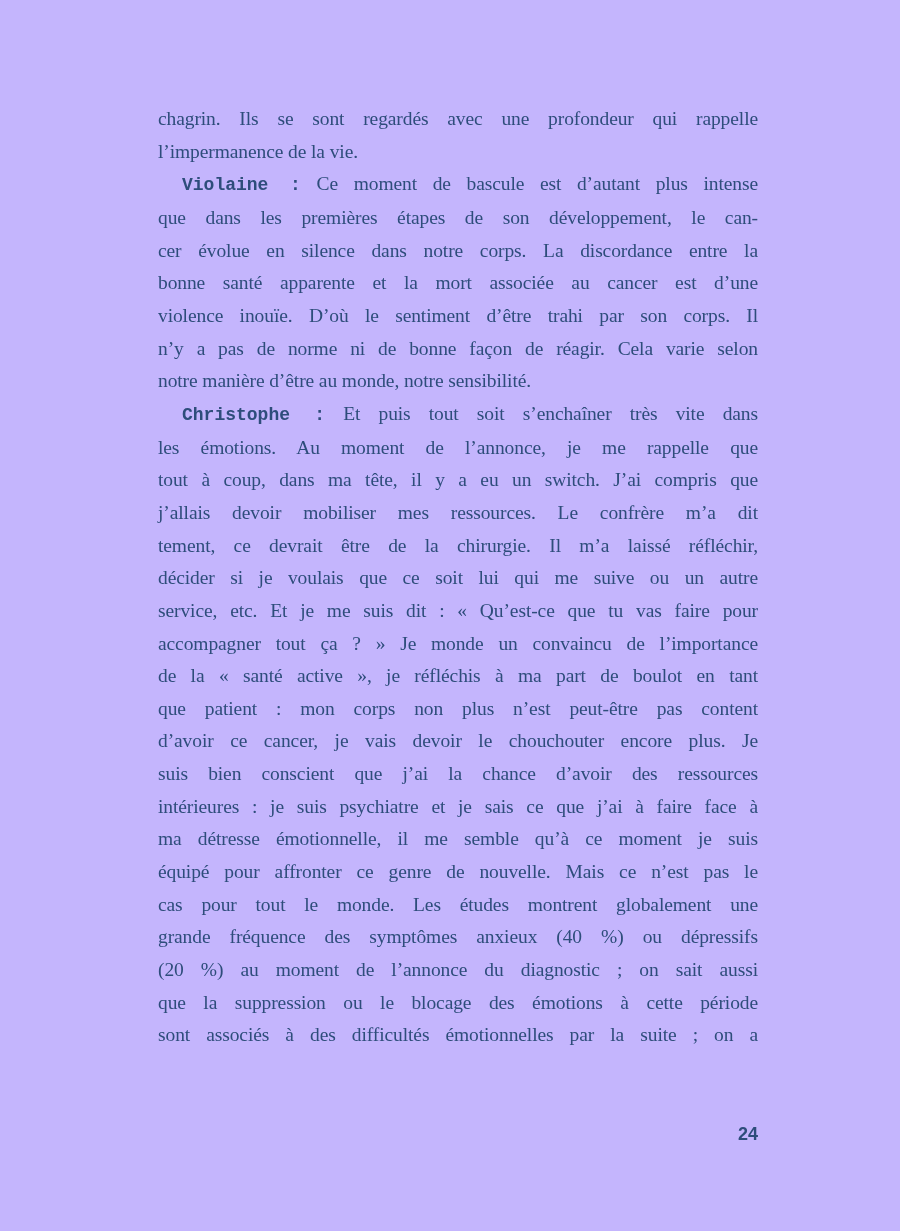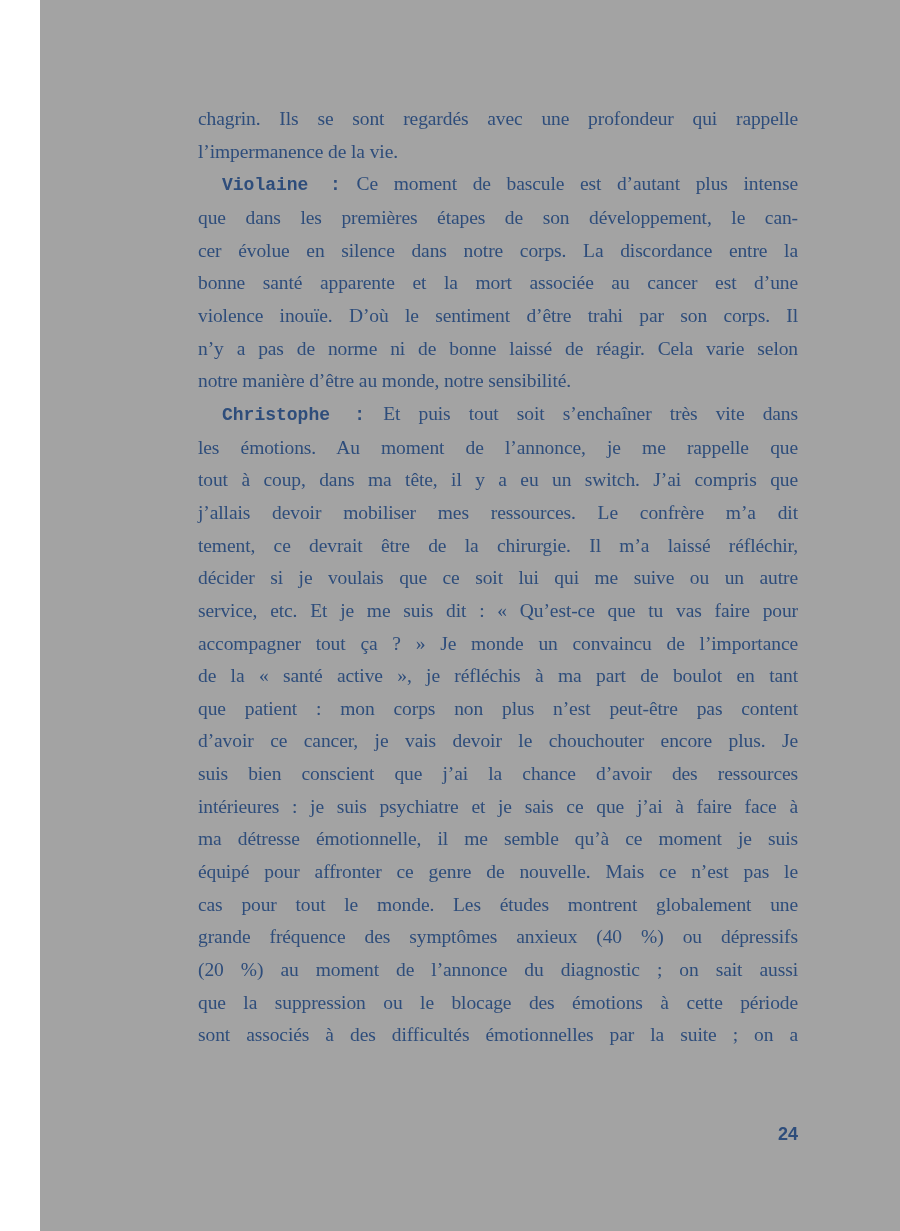--- a/index.html
+++ b/index.html
@@ -5,22 +5,21 @@
   html, body { margin: 0; padding: 0; }
   body {
     width: 900px; height: 1231px;
     background: #ffffff;
     position: relative;
     overflow: hidden;
     font-family: "Liberation Serif", serif;
   }
   .page {
     position: absolute; inset: 0;
-    background: #a3a3a3;
-    margin-left: 40px;
+    background: #c4b5fd;
   }
   .text-block {
     position: absolute;
     left: 158px; top: 103px;
     width: 600px;
     color: #2e4d7b;
     font-size: 19.5px;
     line-height: 32.65px;
     letter-spacing: -0.1px;
   }
@@ -57,21 +56,21 @@
       <div class="para">
         <div class="line">chagrin. Ils se sont regardés avec une profondeur qui rappelle</div>
         <div class="line flush">l’impermanence de la vie.</div>
       </div>
       <div class="para">
         <div class="line indent"><span class="speaker">Violaine :</span> <span>Ce moment de bascule est d’autant plus intense</span></div>
         <div class="line">que dans les premières étapes de son développement, le can-</div>
         <div class="line">cer évolue en silence dans notre corps. La discordance entre la</div>
         <div class="line">bonne santé apparente et la mort associée au cancer est d’une</div>
         <div class="line">violence inouïe. D’où le sentiment d’être trahi par son corps. Il</div>
-        <div class="line">n’y a pas de norme ni de bonne laissé de réagir. Cela varie selon</div>
+        <div class="line">n’y a pas de norme ni de bonne façon de réagir. Cela varie selon</div>
         <div class="line flush">notre manière d’être au monde, notre sensibilité.</div>
       </div>
       <div class="para">
         <div class="line indent"><span class="speaker">Christophe :</span> <span>Et puis tout soit s’enchaîner très vite dans</span></div>
         <div class="line">les émotions. Au moment de l’annonce, je me rappelle que</div>
         <div class="line">tout à coup, dans ma tête, il y a eu un switch. J’ai compris que</div>
         <div class="line">j’allais devoir mobiliser mes ressources. Le confrère m’a dit</div>
         <div class="line">tement, ce devrait être de la chirurgie. Il m’a laissé réfléchir,</div>
         <div class="line">décider si je voulais que ce soit lui qui me suive ou un autre</div>
         <div class="line">service, etc. Et je me suis dit : « Qu’est-ce que tu vas faire pour</div>

